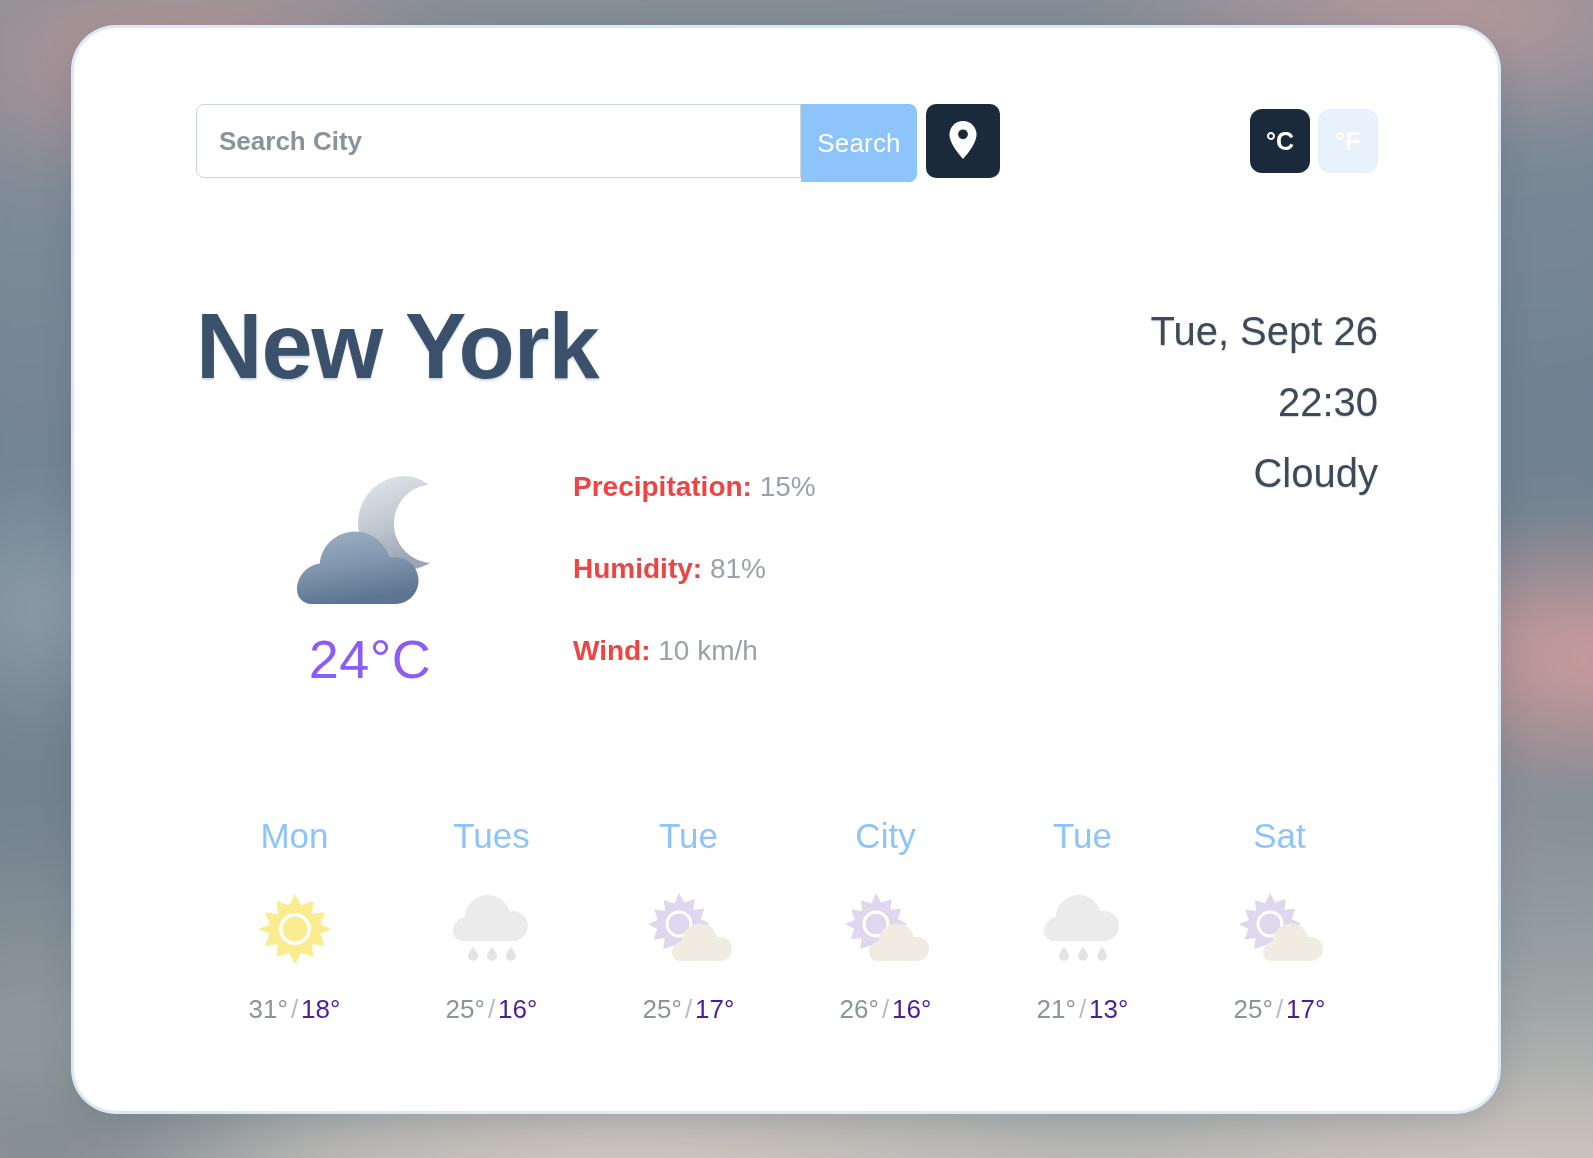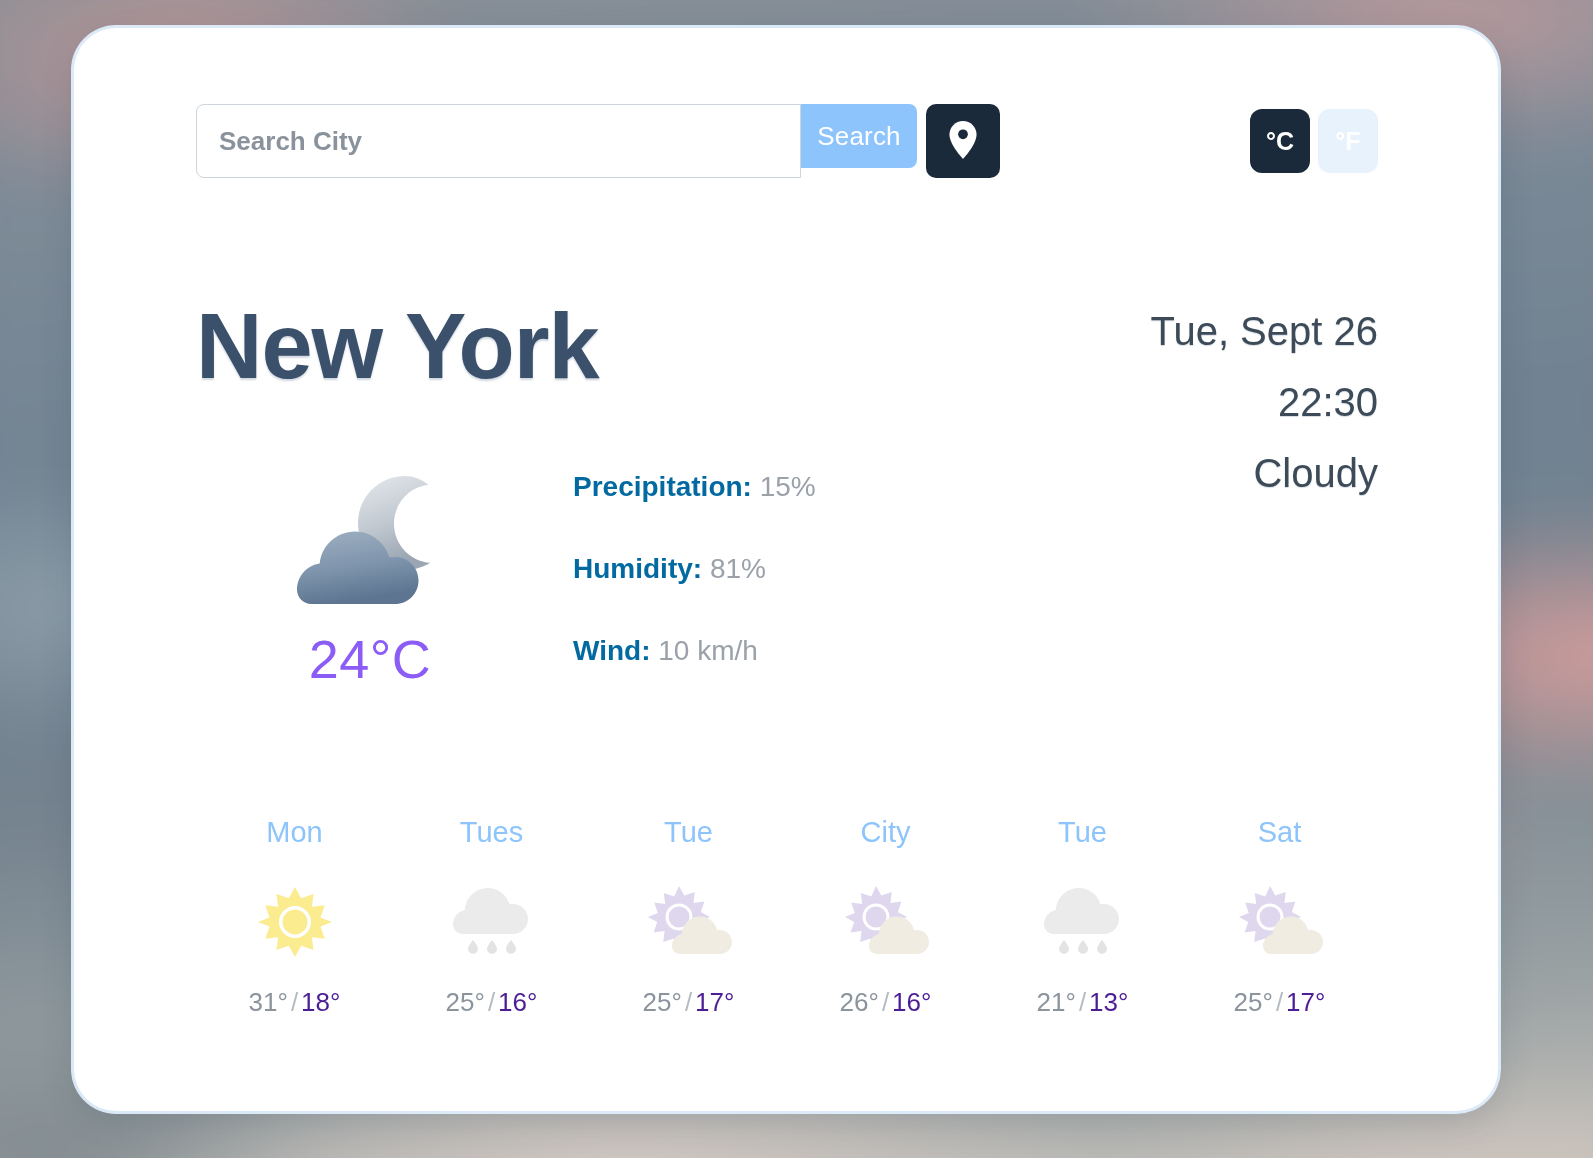--- a/index.html
+++ b/index.html
@@ -70,21 +70,21 @@
     font-size: 26px;
     color: #3b4453;
     padding: 0 22px;
     outline: none;
     font-weight: bold;
   }
   #search-input::placeholder { color: #8a929c; }
 
   #search-button {
     width: 116px;
-    height: 64px;
+    height: 78px;
     border: none;
     background: #8cc4fb;
     color: #ffffff;
     font-family: "Liberation Sans", sans-serif;
     font-size: 26px;
     letter-spacing: .2px;
     border-radius: 0 8px 8px 0;
     cursor: pointer;
   }
 
@@ -165,37 +165,37 @@
   #detail-list {
     position: absolute;
     left: 499px;
     top: 443px;
   }
   .detail-row {
     font-size: 28px;
     margin-bottom: 50px;
     white-space: nowrap;
   }
-  .detail-label { font-weight: 700; color: #0369a1; }
+  .detail-label { font-weight: 700; color: #ef4444; }
   .detail-value { color: #9aa1a9; }
 
   
   #forecast-row {
     position: absolute;
     left: 122px;
     right: 120px;
     top: 788px;
     display: flex;
   }
   .forecast-day {
     flex: 1;
     text-align: center;
   }
   .forecast-label {
-    font-size: 29px;
+    font-size: 35px;
     color: #8cc4fb;
     font-weight: 400;
   }
   .forecast-icon {
     height: 86px;
     margin: 30px 0 22px;
     display: flex;
     align-items: center;
     justify-content: center;
   }

